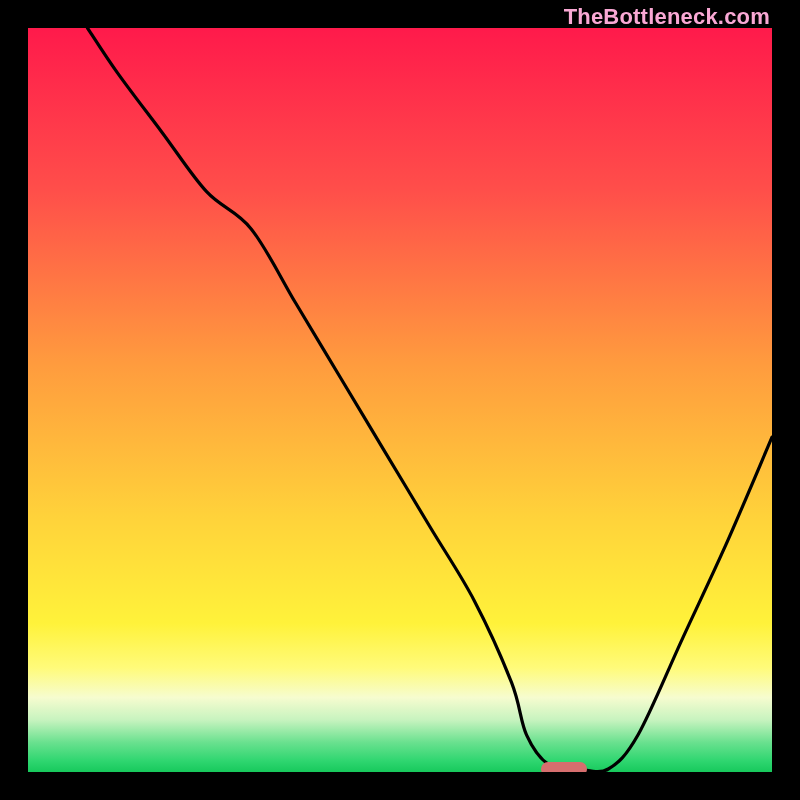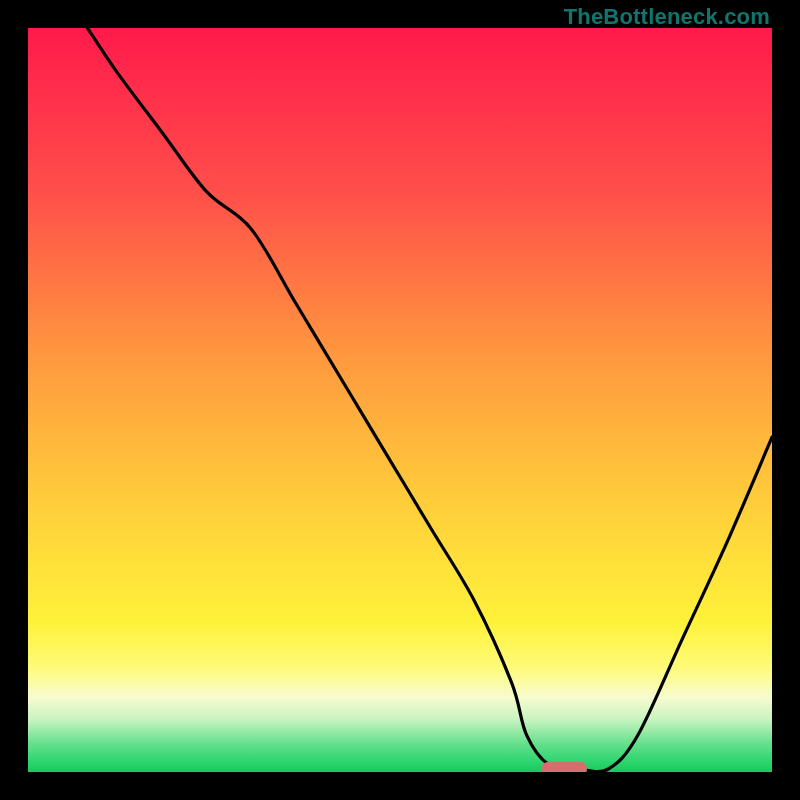--- a/index.html
+++ b/index.html
@@ -39,21 +39,21 @@
     background: #d66e6e;
     border-radius: 8px;
   }
   .watermark {
     position: absolute;
     top: 4px;
     right: 30px;
     font-family: Arial, Helvetica, sans-serif;
     font-size: 22px;
     font-weight: 600;
-    color: #0f766e;
+    color: #f9a8d4;
     letter-spacing: 0.2px;
     user-select: none;
   }
 </style>
 </head>
 <body>
 
 <div class="frame">
   <div class="watermark">TheBottleneck.com</div>
 

